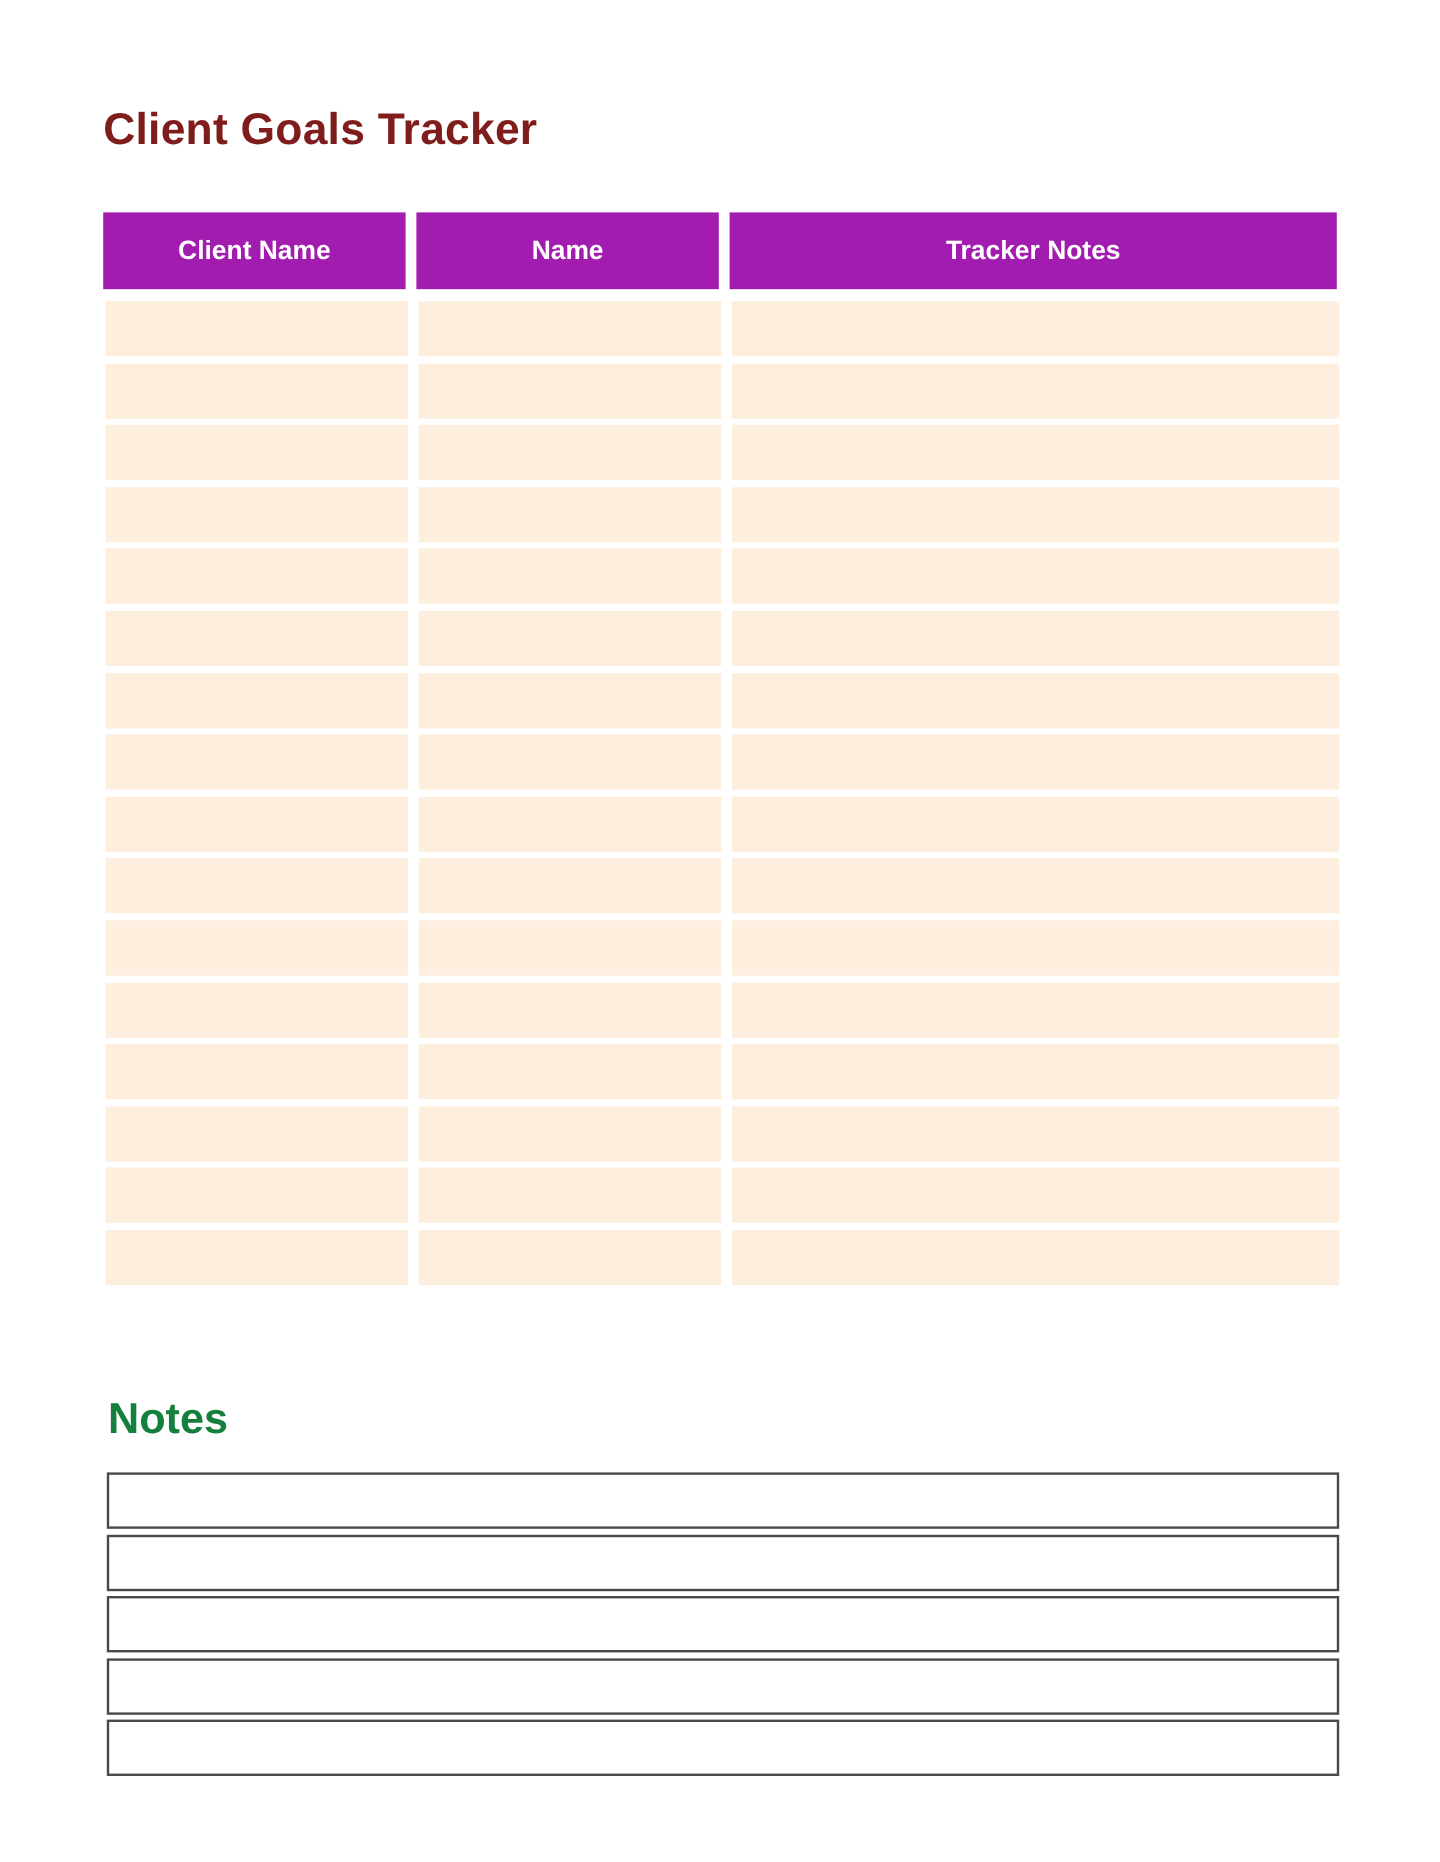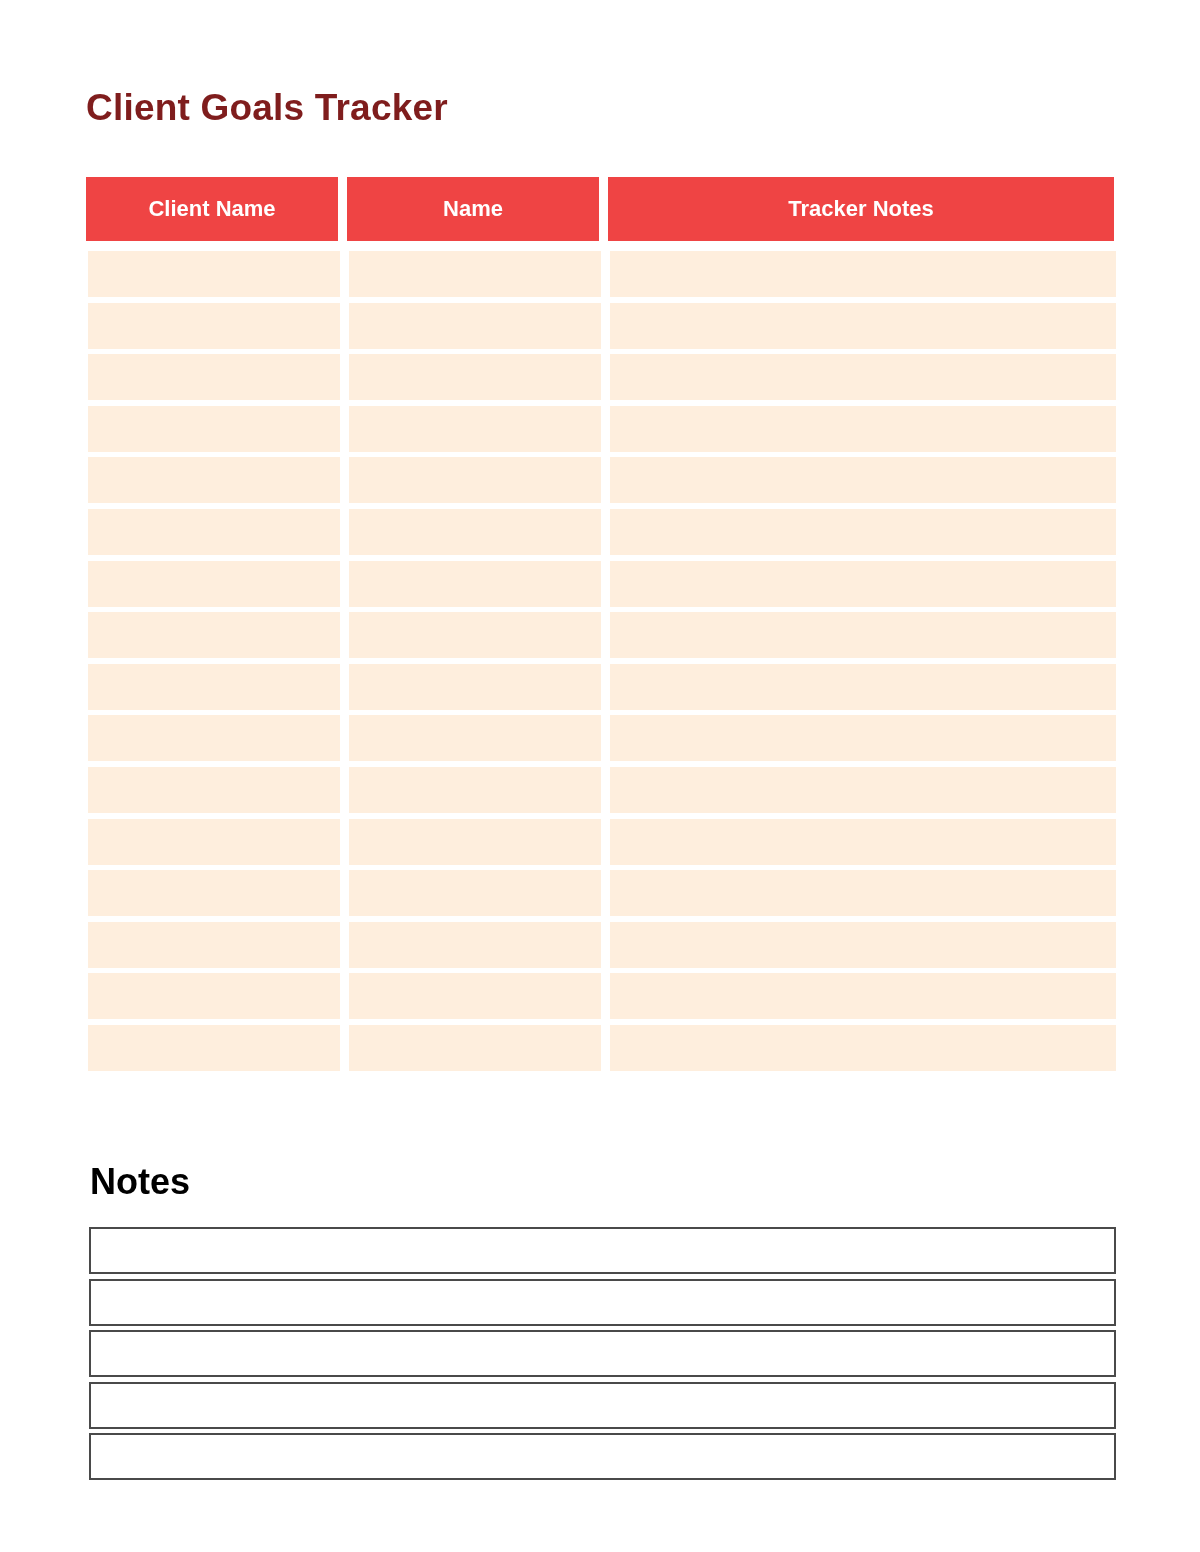--- a/index.html
+++ b/index.html
@@ -1,20 +1,20 @@
 <!DOCTYPE html>
 <html><head>
   <meta charset="utf-8">
   <style>
     html, body { margin: 0; padding: 0; background: #ffffff; }
     body { width: 1200px; height: 1552px; position: relative; overflow: hidden; font-family: "Liberation Sans", sans-serif; }
     .title { position: absolute; left: 86px; top: 86px; font-size: 37px; font-weight: 700; color: #7f1d1d; letter-spacing: 0.2px; margin: 0; line-height: 44px; }
-    .hcell { position: absolute; top: 177px; height: 64px; background: #ef4444; color: #ffffff; font-weight: 700; font-size: 22px; display: flex; align-items: center; justify-content: center; }
+    .hcell { position: absolute; top: 177px; height: 64px; background: #a21caf; color: #ffffff; font-weight: 700; font-size: 22px; display: flex; align-items: center; justify-content: center; }
     .bcell { position: absolute; height: 46px; background: #feeedd; }
-    .notes-title { position: absolute; left: 90px; top: 1160px; font-size: 36px; font-weight: 700; color: #000000; margin: 0; line-height: 44px; }
+    .notes-title { position: absolute; left: 90px; top: 1160px; font-size: 36px; font-weight: 700; color: #15803d; margin: 0; line-height: 44px; }
     .note-box { position: absolute; left: 89px; width: 1023px; height: 43px; border: 2px solid #4a4a4a; background: #ffffff; box-sizing: content-box; }
   </style>
 </head>
 <body>
 
 <h1 class="title">Client Goals Tracker</h1>
 
 <div>
   <div class="hcell" style="left:86px;width:252px;">Client Name</div>
   <div class="hcell" style="left:347px;width:252px;">Name</div>

